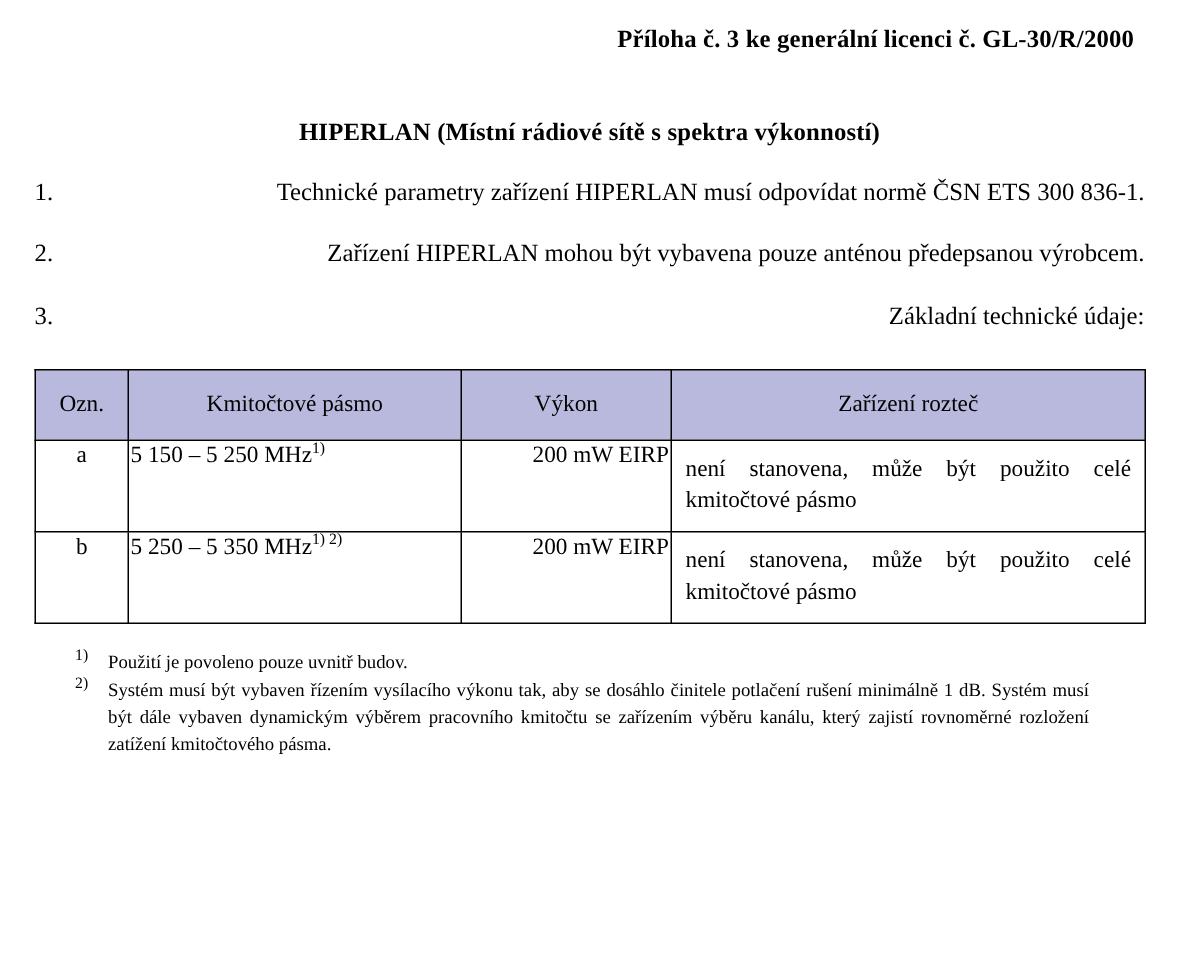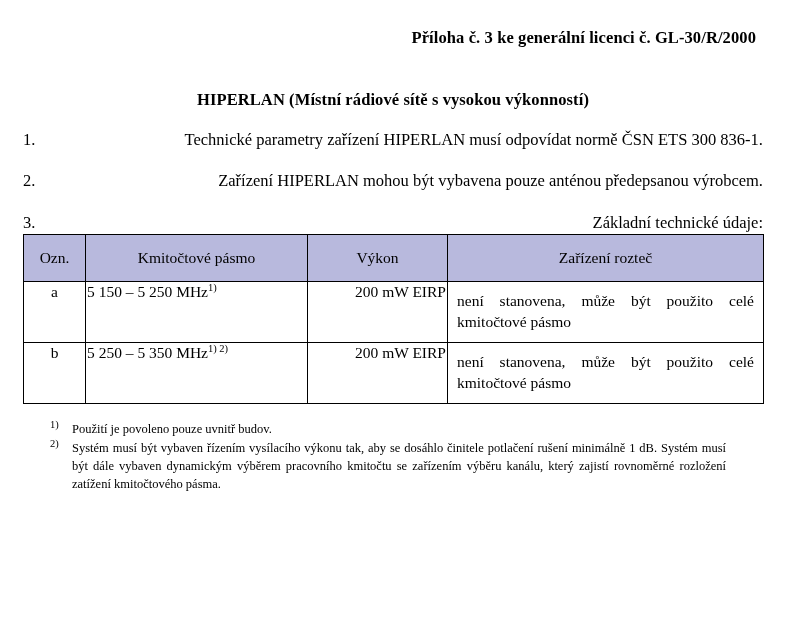--- a/index.html
+++ b/index.html
@@ -12,21 +12,21 @@
     background: #ffffff;
     font-family: "Liberation Serif", serif;
     color: #000000;
     overflow: hidden;
   }
   .page {
     position: relative;
     width: 786px;
     height: 595px;
     box-sizing: border-box;
-    padding: 12px 20px;
+    padding: 0 20px;
   }
   .header-line {
     text-align: right;
     font-weight: bold;
     font-size: 16.5px;
     padding-top: 16px;
     padding-right: 10px;
     letter-spacing: 0.1px;
   }
   .doc-title {
@@ -53,20 +53,21 @@
   .clause .num {
     width: 42px;
     flex: 0 0 42px;
   }
   .clause .txt {
     flex: 1 1 auto;
     text-align: right;
   }
   table.specs {
     border-collapse: collapse;
+    margin-top: 24px;
     margin-left: 3px;
     width: 740px;
     table-layout: fixed;
   }
   table.specs th, table.specs td {
     border: 1px solid #000000;
     font-size: 15.5px;
     font-weight: normal;
     vertical-align: top;
   }
@@ -123,21 +124,21 @@
     padding-right: 40px;
   }
 </style>
 </head>
 <body>
 
 <div class="page">
 
   <div class="header-line">Příloha č. 3 ke generální licenci č. GL-30/R/2000</div>
 
-  <div class="doc-title">HIPERLAN (Místní rádiové sítě s vysokou výkonností)</div>
+  <div class="doc-title">HIPERLAN (Místní rádiové sítě s spektra výkonností)</div>
 
 
   <div class="clause">
     <div class="num">1.</div>
     <div class="txt">Technické parametry zařízení  HIPERLAN musí odpovídat normě ČSN ETS 300 836-1.</div>
   </div>
 
   <div class="clause">
     <div class="num">2.</div>
     <div class="txt">Zařízení HIPERLAN mohou být vybavena pouze anténou předepsanou výrobcem.</div>

